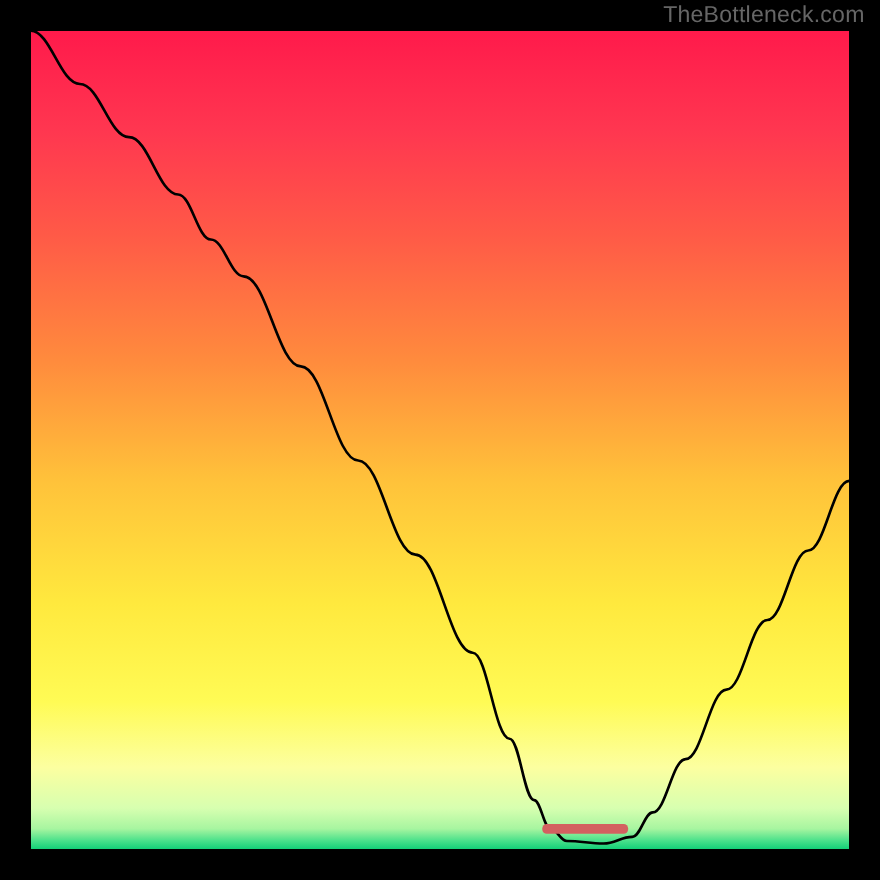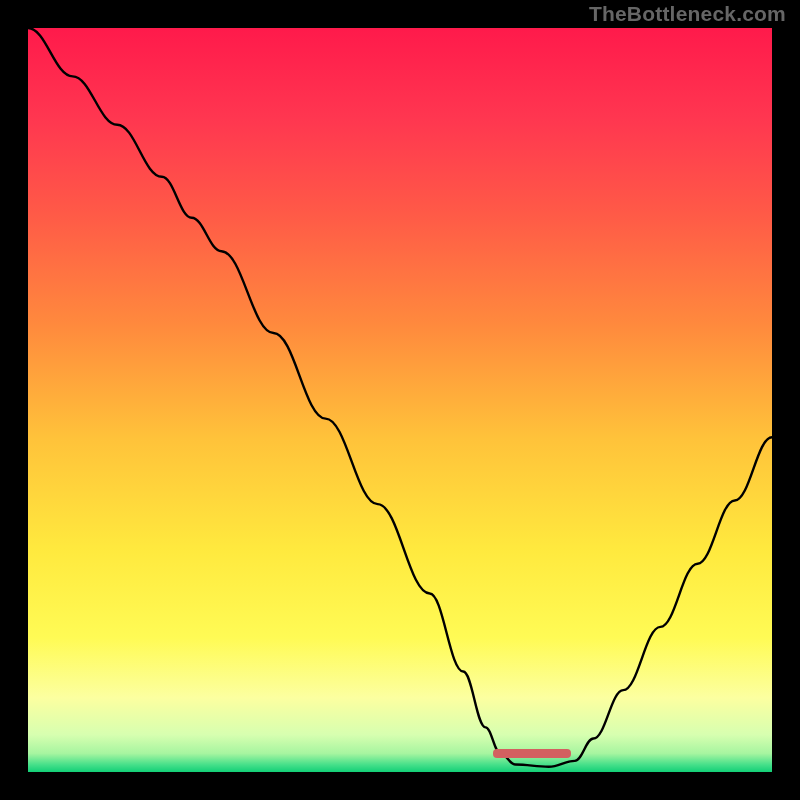--- a/index.html
+++ b/index.html
@@ -16,21 +16,21 @@
     width: 800px;
     height: 800px;
     background: #000;
   }
   .watermark {
     position: absolute;
     top: 2px;
     right: 14px;
     color: #666;
     font-size: 21px;
-    font-weight: 700;
+    font-weight: 400;
     letter-spacing: 0.2px;
     z-index: 30;
   }
   .plot {
     position: absolute;
     left: 28px;
     top: 28px;
     width: 744px;
     height: 744px;
     overflow: hidden;

